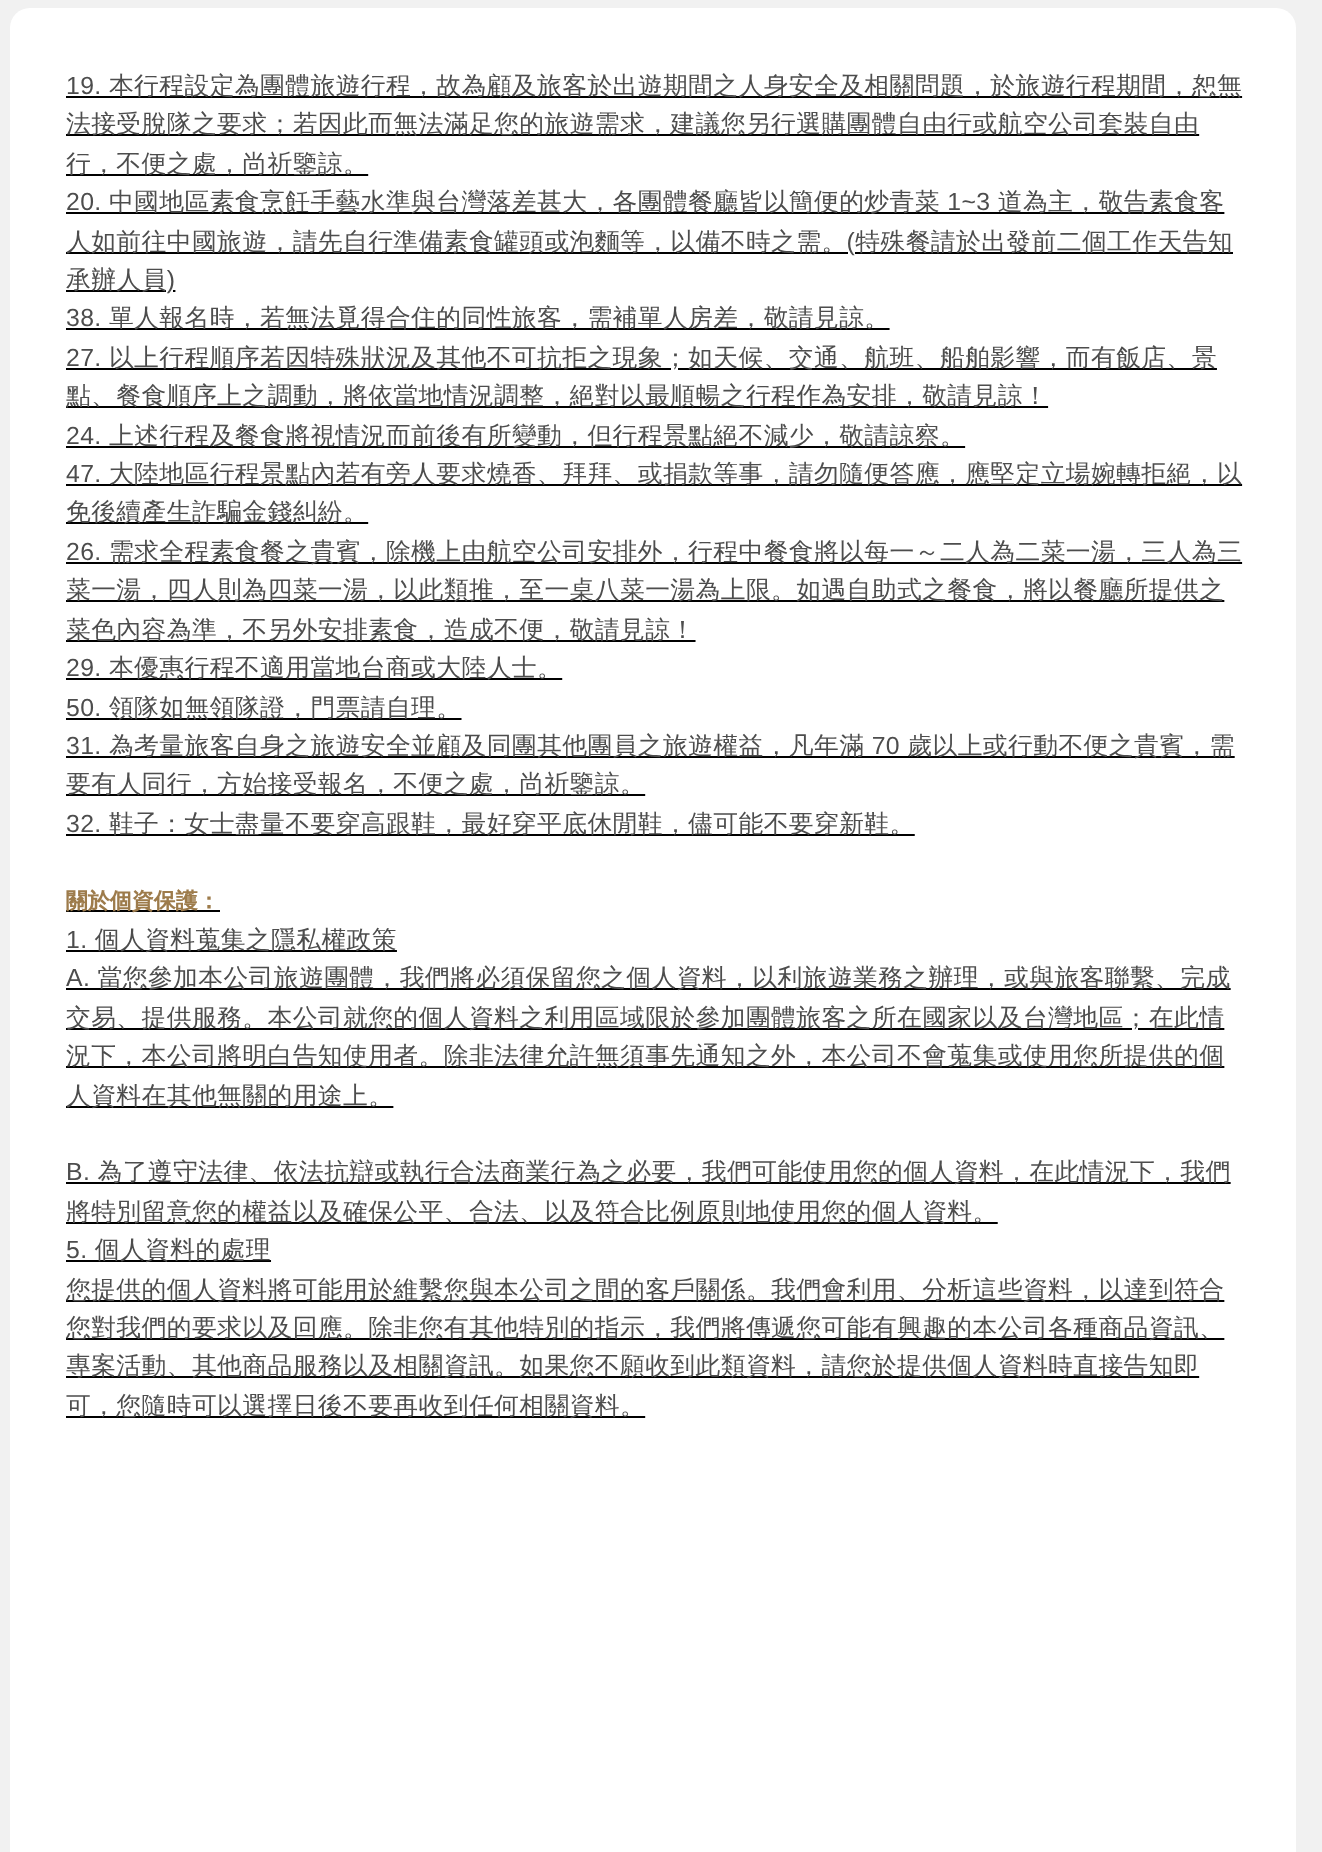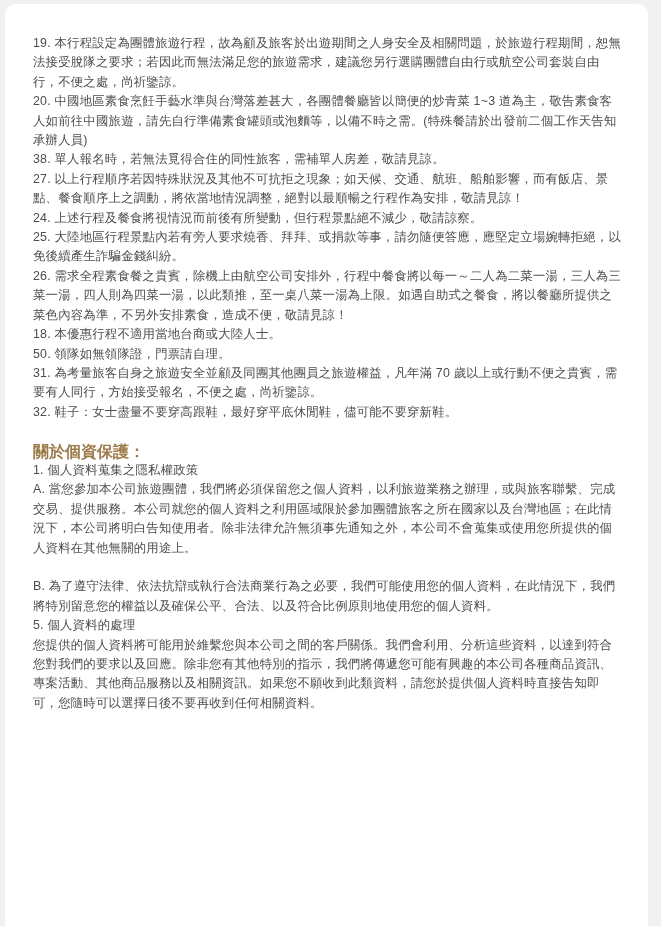--- a/index.html
+++ b/index.html
@@ -18,54 +18,55 @@
     position: absolute;
     left: 5px;
     top: 4px;
     width: 643px;
     min-height: 922px;
     background: #ffffff;
     border-radius: 10px 10px 0 0;
   }
   .content {
     padding: 30px 24px 0 28px;
+    text-decoration: underline;
   }
   p.term, p.pv {
     margin: 0;
     font-size: 12.4px;
     line-height: 19.4px;
     color: #4d4d4d;
     letter-spacing: 0.2px;
     word-break: break-all;
   }
   p.pv.gap-after {
     margin-bottom: 19.4px;
   }
   .privacy-heading {
     margin: 19.4px 0 0 0;
-    font-size: 16px;
+    font-size: 11px;
     line-height: 19.4px;
     font-weight: bold;
     color: #9d7b4b;
   }
 </style>
 </head>
 <body>
 
 <div class="card">
   <div class="content">
     <div id="terms-list">
         <p class="term">19. 本行程設定為團體旅遊行程，故為顧及旅客於出遊期間之人身安全及相關問題，於旅遊行程期間，恕無法接受脫隊之要求；若因此而無法滿足您的旅遊需求，建議您另行選購團體自由行或航空公司套裝自由行，不便之處，尚祈鑒諒。</p>
         <p class="term">20. 中國地區素食烹飪手藝水準與台灣落差甚大，各團體餐廳皆以簡便的炒青菜 1~3 道為主，敬告素食客人如前往中國旅遊，請先自行準備素食罐頭或泡麵等，以備不時之需。(特殊餐請於出發前二個工作天告知承辦人員)</p>
         <p class="term">38. 單人報名時，若無法覓得合住的同性旅客，需補單人房差，敬請見諒。</p>
         <p class="term">27. 以上行程順序若因特殊狀況及其他不可抗拒之現象；如天候、交通、航班、船舶影響，而有飯店、景點、餐食順序上之調動，將依當地情況調整，絕對以最順暢之行程作為安排，敬請見諒！</p>
         <p class="term">24. 上述行程及餐食將視情況而前後有所變動，但行程景點絕不減少，敬請諒察。</p>
-        <p class="term">25. 大陸地區行程景點內若有旁人要求燒香、拜拜、或捐款等事，請勿隨便答應，應堅定立場婉轉拒絕，以免後續產生詐騙金錢糾紛。</p>
+        <p class="term">47. 大陸地區行程景點內若有旁人要求燒香、拜拜、或捐款等事，請勿隨便答應，應堅定立場婉轉拒絕，以免後續產生詐騙金錢糾紛。</p>
         <p class="term">26. 需求全程素食餐之貴賓，除機上由航空公司安排外，行程中餐食將以每一～二人為二菜一湯，三人為三菜一湯，四人則為四菜一湯，以此類推，至一桌八菜一湯為上限。如遇自助式之餐食，將以餐廳所提供之菜色內容為準，不另外安排素食，造成不便，敬請見諒！</p>
-        <p class="term">18. 本優惠行程不適用當地台商或大陸人士。</p>
+        <p class="term">29. 本優惠行程不適用當地台商或大陸人士。</p>
         <p class="term">50. 領隊如無領隊證，門票請自理。</p>
         <p class="term">31. 為考量旅客自身之旅遊安全並顧及同團其他團員之旅遊權益，凡年滿 70 歲以上或行動不便之貴賓，需要有人同行，方始接受報名，不便之處，尚祈鑒諒。</p>
         <p class="term">32. 鞋子：女士盡量不要穿高跟鞋，最好穿平底休閒鞋，儘可能不要穿新鞋。</p>
       </div>
     <h3 class="privacy-heading">關於個資保護：</h3>
     <div id="privacy-blocks">
         <p class="pv">1. 個人資料蒐集之隱私權政策</p>
         <p class="pv gap-after">A. 當您參加本公司旅遊團體，我們將必須保留您之個人資料，以利旅遊業務之辦理，或與旅客聯繫、完成交易、提供服務。本公司就您的個人資料之利用區域限於參加團體旅客之所在國家以及台灣地區；在此情況下，本公司將明白告知使用者。除非法律允許無須事先通知之外，本公司不會蒐集或使用您所提供的個人資料在其他無關的用途上。</p>
         <p class="pv">B. 為了遵守法律、依法抗辯或執行合法商業行為之必要，我們可能使用您的個人資料，在此情況下，我們將特別留意您的權益以及確保公平、合法、以及符合比例原則地使用您的個人資料。</p>
         <p class="pv">5. 個人資料的處理</p>

